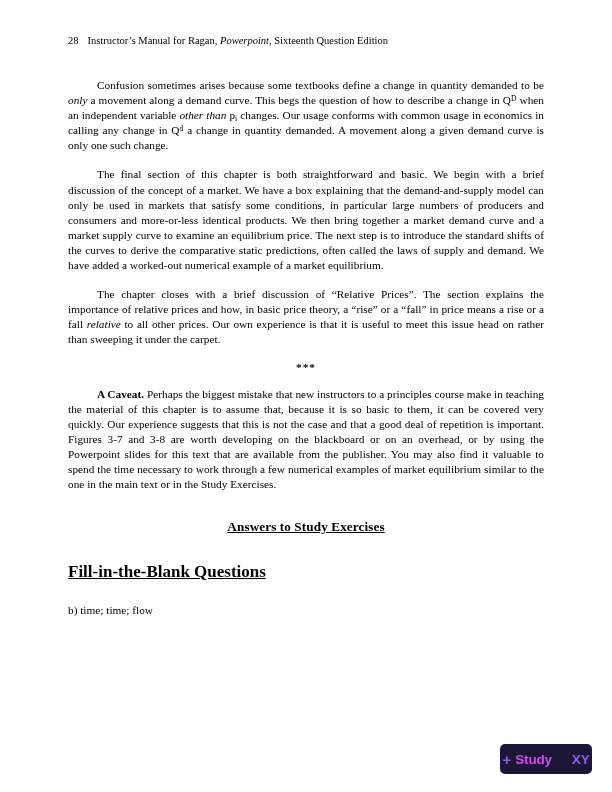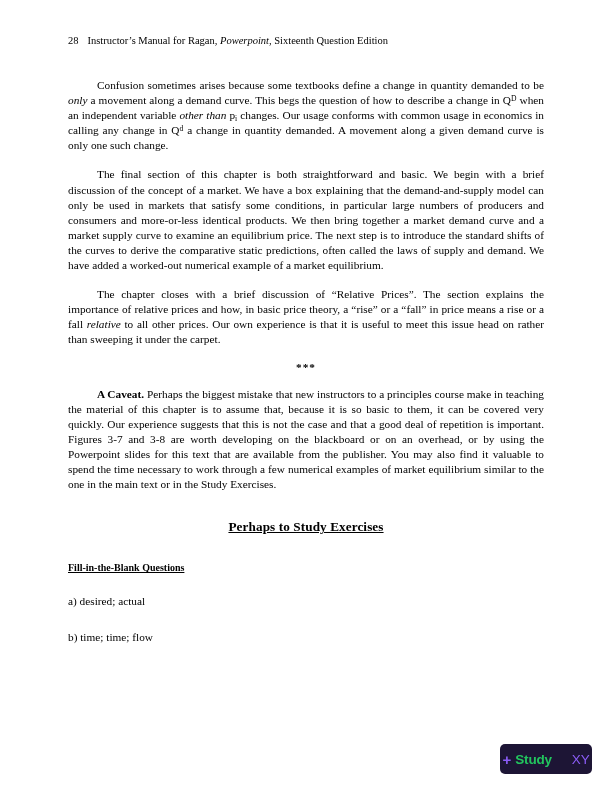--- a/index.html
+++ b/index.html
@@ -67,21 +67,21 @@
   }
   h2.section-title {
     font-size: 13.2px;
     font-weight: bold;
     text-align: center;
     text-decoration: underline;
     margin: 27px 0 0 0;
     letter-spacing: 0.1px;
   }
   h3.subsection {
-    font-size: 10px;
+    font-size: 17px;
     font-weight: bold;
     text-decoration: underline;
     margin: 27px 0 0 0;
   }
   h4.question {
     font-size: 11.3px;
     font-weight: bold;
     margin: 31px 0 0 0;
   }
   p.answer {
@@ -104,29 +104,29 @@
     gap: 4px;
     font-family: "Liberation Sans", sans-serif;
   }
   .watermark .plus {
     color: #8b5cf6;
     font-size: 15px;
     font-weight: bold;
     line-height: 1;
   }
   .watermark .wm-study {
-    color: #22c55e;
+    color: #d946ef;
     font-size: 13.5px;
     font-weight: bold;
     letter-spacing: -0.2px;
   }
   .watermark .wm-xy {
     color: #8b5cf6;
     font-size: 13.5px;
-    font-weight: normal;
+    font-weight: bold;
     letter-spacing: -0.2px;
     padding-left: 20px;
   }
 </style>
 </head>
 <body>
 
 <div class="page">
   <div class="content">
 
@@ -137,26 +137,25 @@
     <p class="body"><span>Confusion sometimes arises because some textbooks define a change in quantity demanded to be </span><span class="italic">only</span><span> a movement along a demand curve. This begs the question of how to describe a change in Q</span><sup class="sup">D</sup><span> when an independent variable </span><span class="italic">other than</span><span> p</span><sup class="sub">i</sup><span> changes. Our usage conforms with common usage in economics in calling any change in Q</span><sup class="sup">d</sup><span> a change in quantity demanded. A movement along a given demand curve is only one such change.</span></p>
 
     <p class="body">The final section of this chapter is both straightforward and basic. We begin with a brief discussion of the concept of a market. We have a box explaining that the demand-and-supply model can only be used in markets that satisfy some conditions, in particular large numbers of producers and consumers and more-or-less identical products. We then bring together a market demand curve and a market supply curve to examine an equilibrium price. The next step is to introduce the standard shifts of the curves to derive the comparative static predictions, often called the laws of supply and demand. We have added a worked-out numerical example of a market equilibrium.</p>
 
     <p class="body"><span>The chapter closes with a brief discussion of “Relative Prices”. The section explains the importance of relative prices and how, in basic price theory, a “rise” or a “fall” in price means a rise or a fall </span><span class="italic">relative</span><span> to all other prices. Our own experience is that it is useful to meet this issue head on rather than sweeping it under the carpet.</span></p>
 
     <div class="stars">***</div>
 
     <p class="body"><span class="bold">A Caveat.</span><span>  Perhaps the biggest mistake that new instructors to a principles course make in teaching the material of this chapter is to assume that, because it is so basic to them, it can be covered very quickly. Our experience suggests that this is not the case and that a good deal of repetition is important. Figures 3-7 and 3-8 are worth developing on the blackboard or on an overhead, or by using the Powerpoint slides for this text that are available from the publisher. You may also find it valuable to spend the time necessary to work through a few numerical examples of market equilibrium similar to the one in the main text or in the Study Exercises.</span></p>
 
-    <h2 class="section-title">Perhaps to Study Exercises</h2>
+    <h2 class="section-title">Answers to Study Exercises</h2>
 
     <h3 class="subsection">Fill-in-the-Blank Questions</h3>
 
 
-    <p class="answer">a) desired; actual</p>
     <p class="answer">b) time; time; flow</p>
 
   </div>
 
   <div class="watermark">
     <span class="plus">+</span>
     <span><span class="wm-study">Study</span><span class="wm-xy">XY</span></span>
   </div>
 </div>
 

